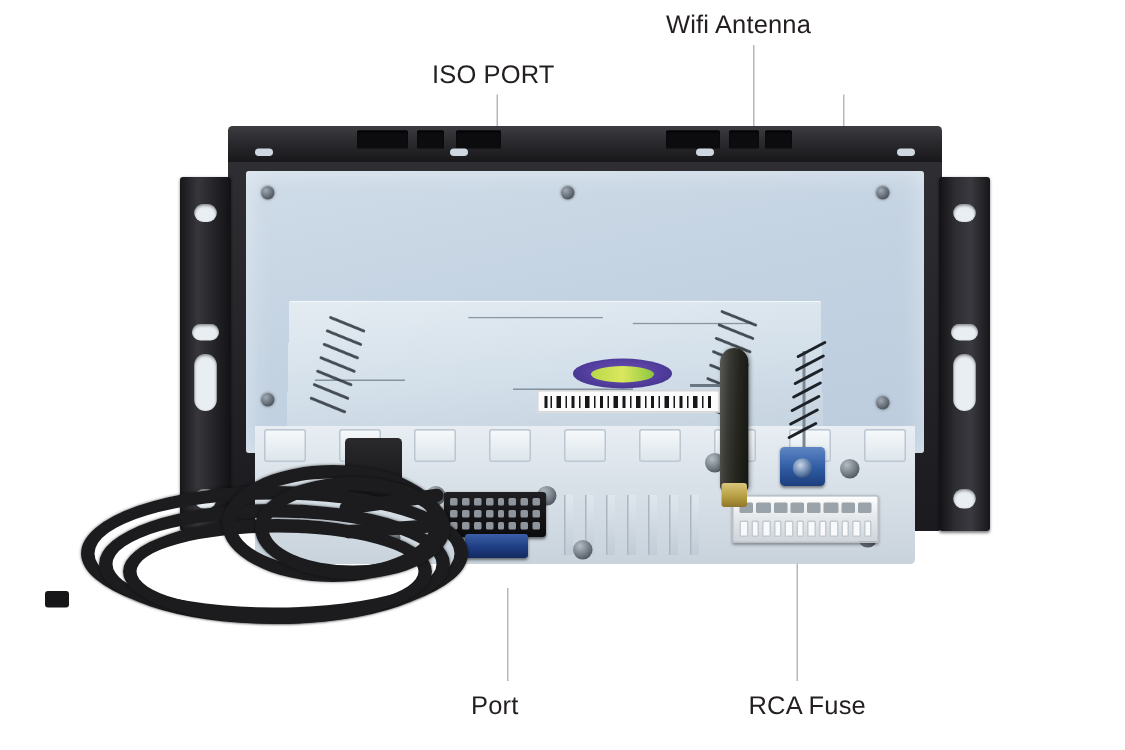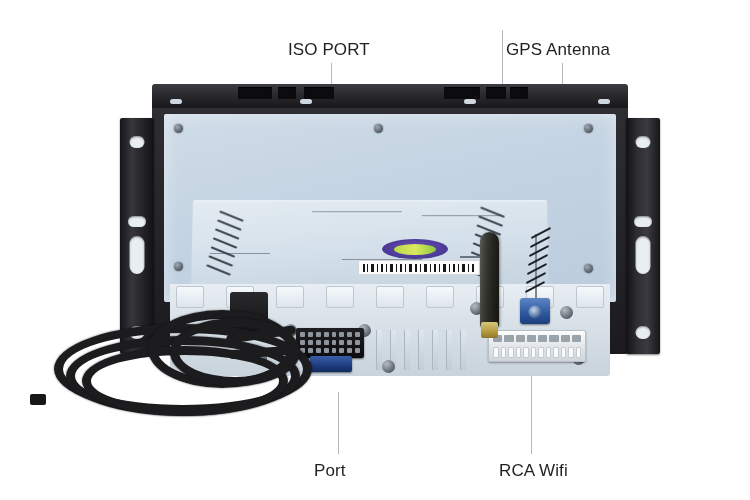--- a/index.html
+++ b/index.html
@@ -336,32 +336,32 @@
     width: 16px; height: 11px;
     background: #17171a;
     border-radius: 2px;
   }
 </style>
 </head>
 <body>
 
 <div id="stage">
 
+  <div class="callout-label" style="left:444px; top:8px;">Wifi Antenna</div>
   <div class="leader" style="left:502px; top:30px; height:216px;"></div>
 
-  <div class="callout-label" style="left:506px; top:41px;">GPS Antenna</div>
   <div class="leader" style="left:562px; top:63px; height:267px;"></div>
 
   <div class="callout-label" style="left:288px; top:41px;">ISO PORT</div>
   <div class="leader" style="left:331px; top:63px; height:285px;"></div>
 
   <div class="callout-label" style="left:314px; top:462px;">Port</div>
   <div class="leader" style="left:338px; top:392px; height:62px;"></div>
 
-  <div class="callout-label" style="left:499px; top:462px;">RCA Wifi</div>
+  <div class="callout-label" style="left:499px; top:462px;">RCA Fuse</div>
   <div class="leader" style="left:531px; top:348px; height:106px;"></div>
 
   <div id="device">
 
     <div class="chassis-frame"></div>
 
     <div class="rear-face">
       <div class="screw" style="left:10px;  top:10px;"></div>
       <div class="screw" style="left:210px; top:10px;"></div>
       <div class="screw" style="left:420px; top:10px;"></div>

